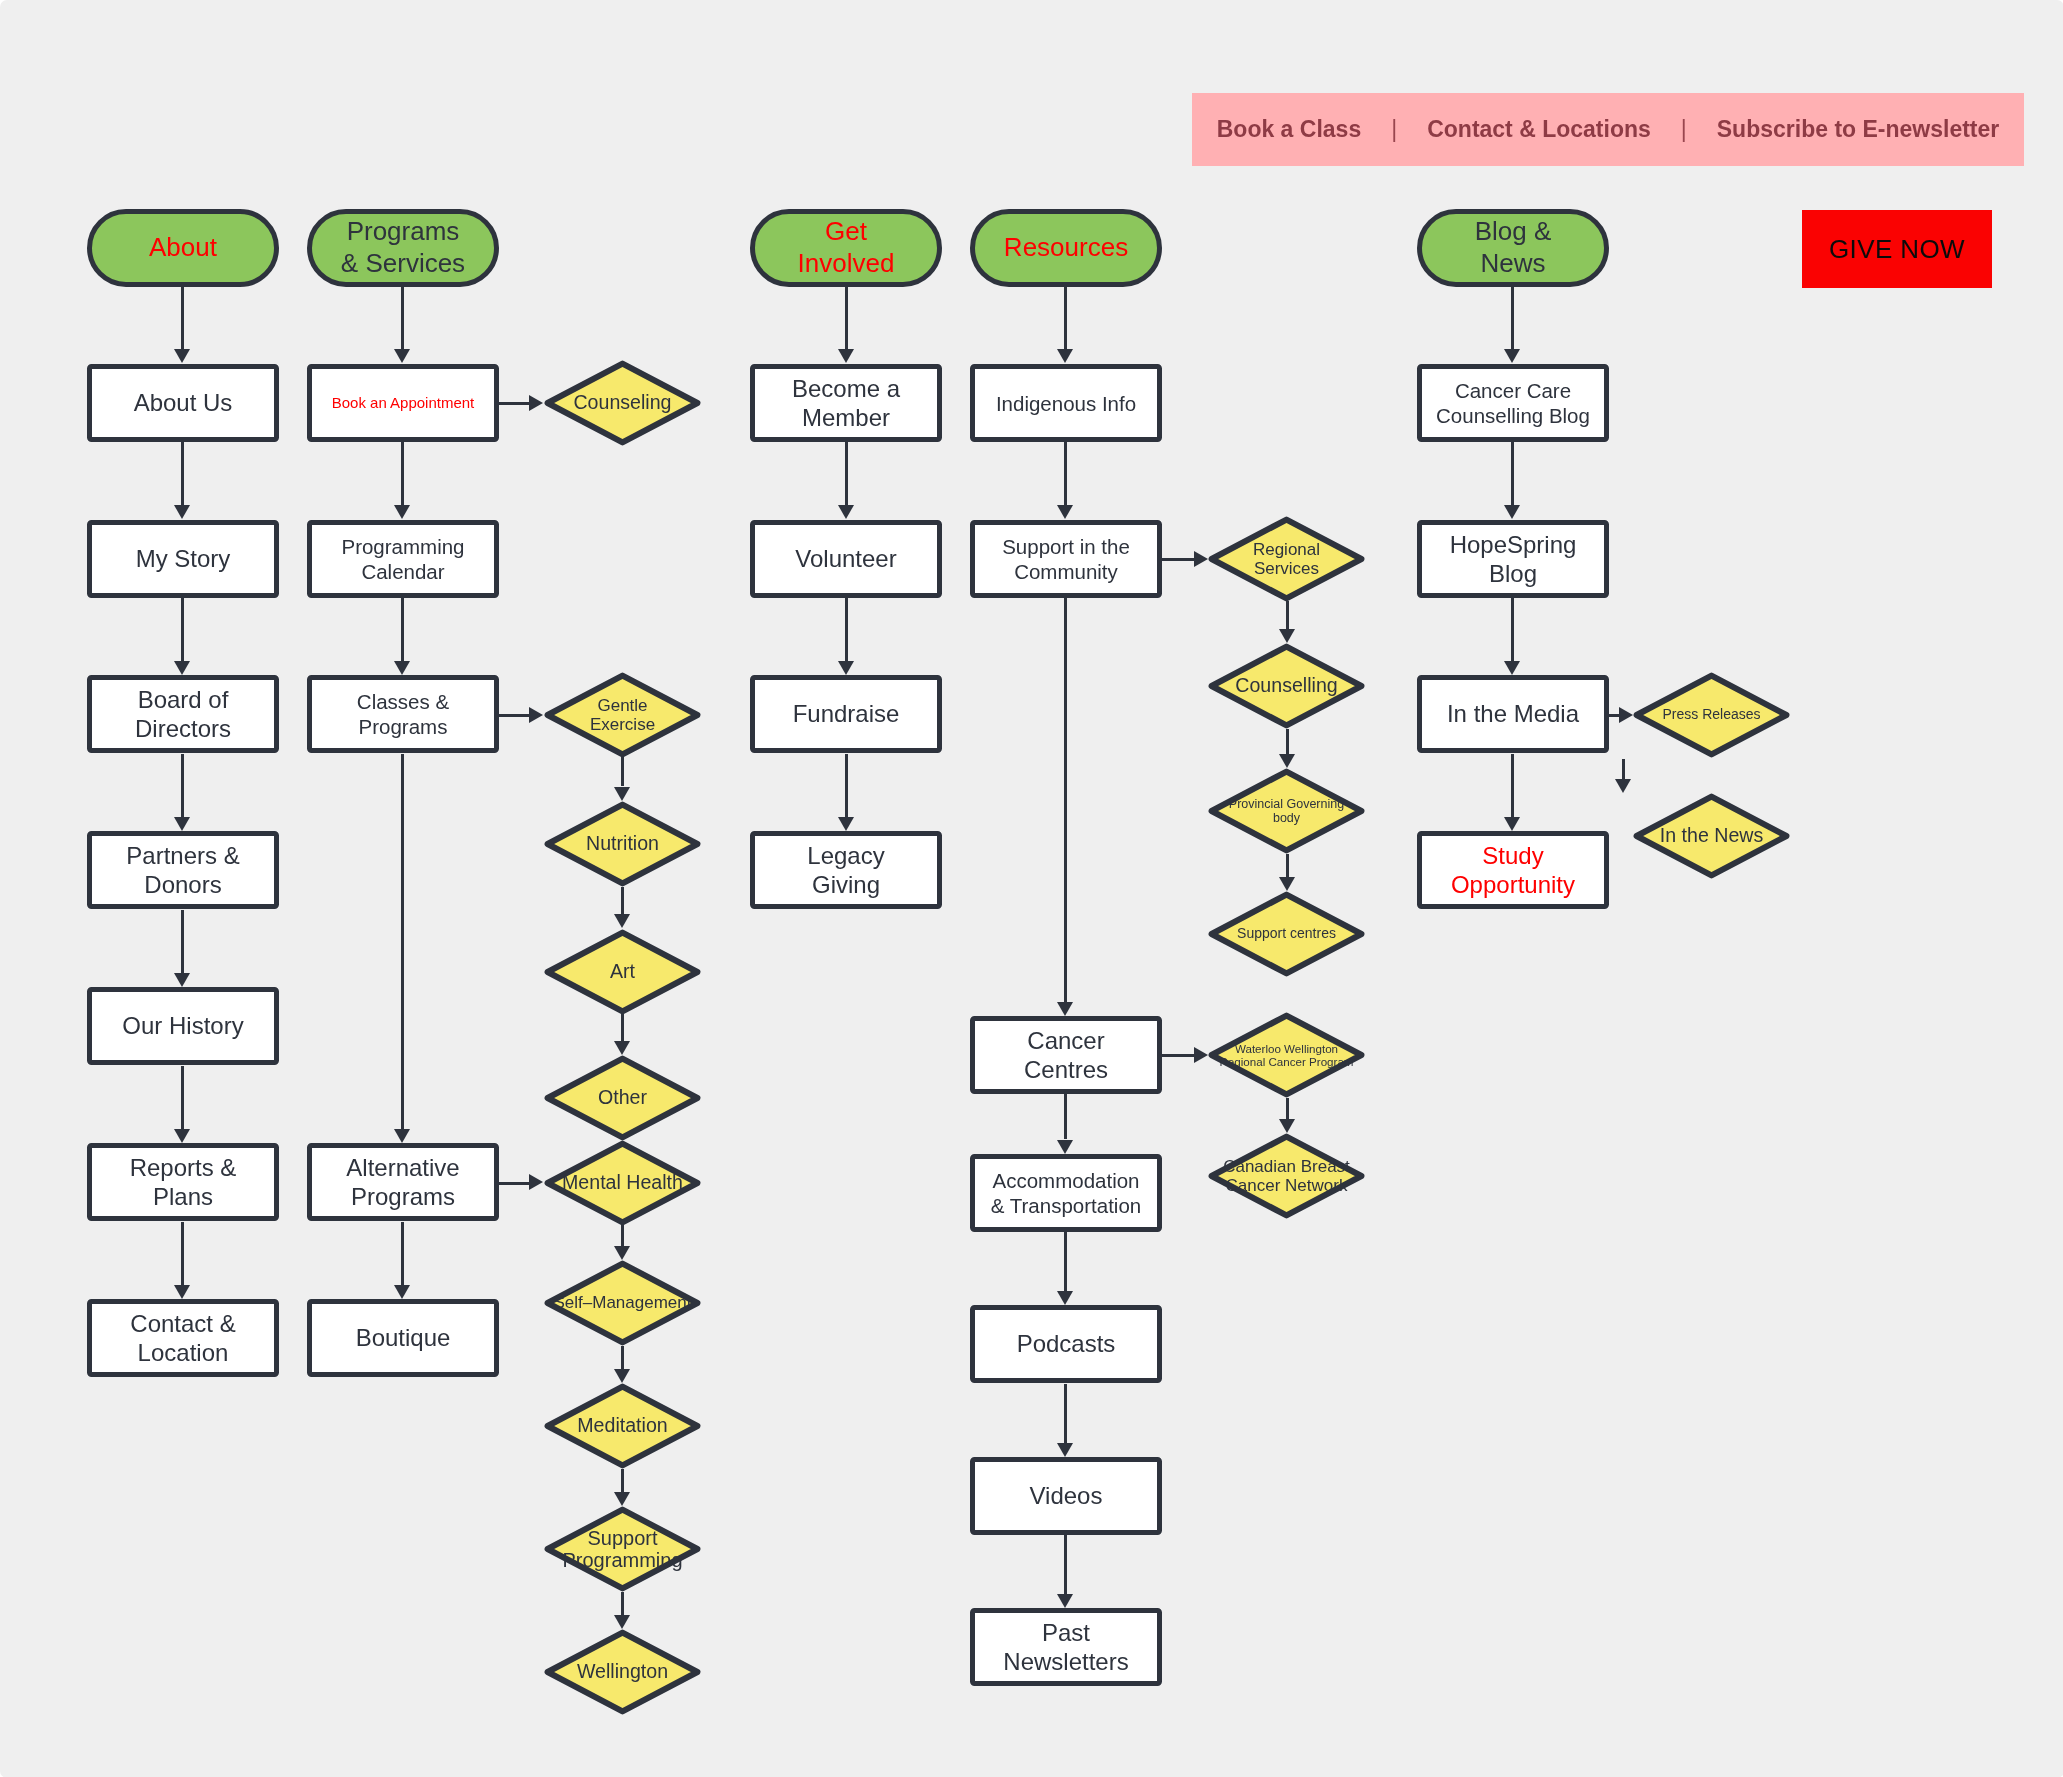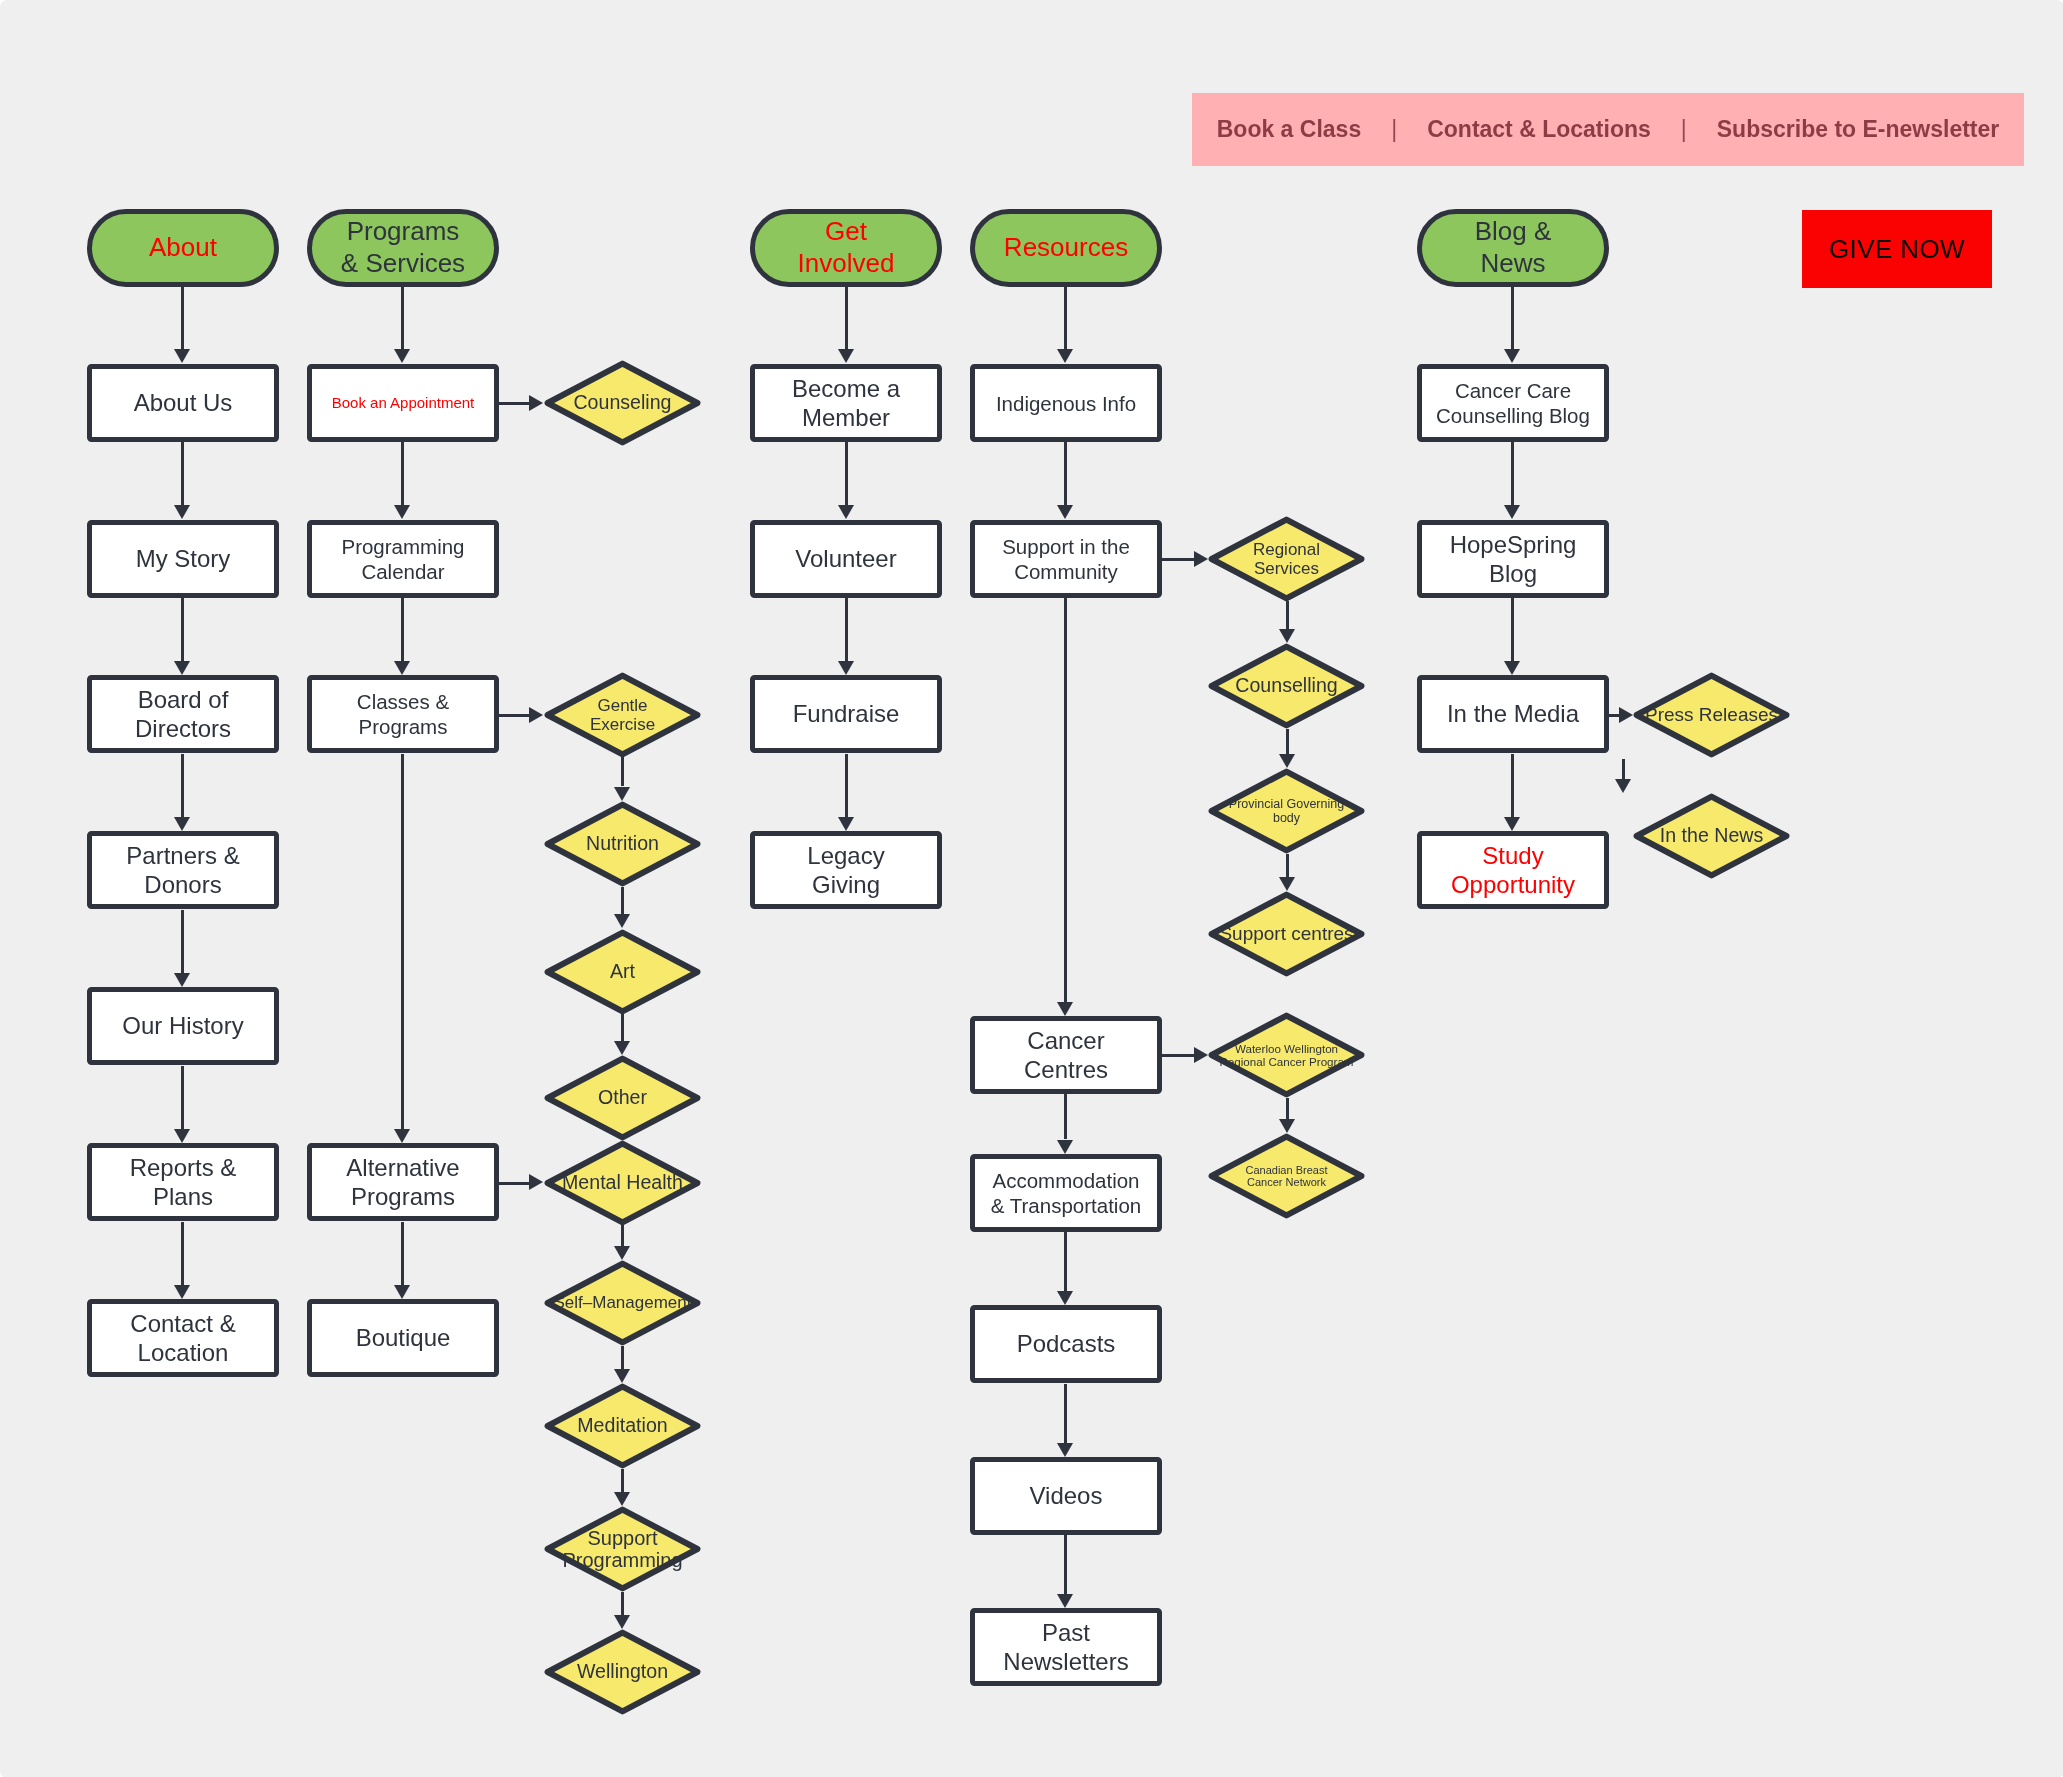--- a/index.html
+++ b/index.html
@@ -43,22 +43,22 @@
   .xs{font-size:15px;}
   .red{color:var(--red);}
   .dia{
     position:absolute;width:157px;height:86px;
     display:flex;align-items:center;justify-content:center;text-align:center;
     font-size:19.6px;line-height:1.12;
   }
   .dia svg{position:absolute;left:0;top:0;width:100%;height:100%;overflow:visible;}
   .dia polygon{fill:var(--yellow);stroke:var(--ink);stroke-width:6;vector-effect:non-scaling-stroke;stroke-linejoin:round;}
   .dia span{position:relative;z-index:1;}
-  .d21{font-size:17px;} .d20{font-size:19px;} .d19{font-size:17px;}
-  .d18{font-size:20px;} .d15{font-size:11px;align-items:center;} .d14{font-size:12.5px;} .d13{font-size:11.6px;}
+  .d21{font-size:17px;} .d20{font-size:14px;} .d19{font-size:17px;}
+  .d18{font-size:20px;} .d15{font-size:17px;align-items:center;} .d14{font-size:12.5px;} .d13{font-size:11.6px;}
   
   .v{position:absolute;width:2.7px;background:var(--ink);}
   .h{position:absolute;height:2.7px;background:var(--ink);}
   .ad{position:absolute;width:0;height:0;border-left:8px solid transparent;border-right:8px solid transparent;border-top:14.3px solid var(--ink);}
   .ar{position:absolute;width:0;height:0;border-top:8px solid transparent;border-bottom:8px solid transparent;border-left:14.3px solid var(--ink);}
 </style>
 </head>
 <body>
 
 <div class="canvas">

